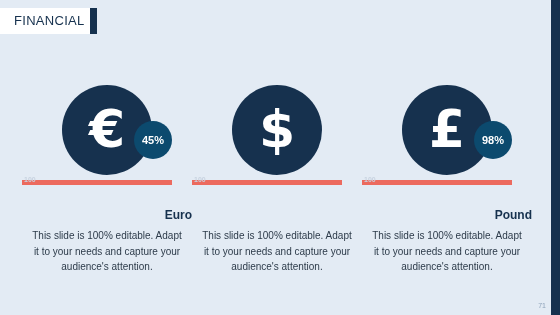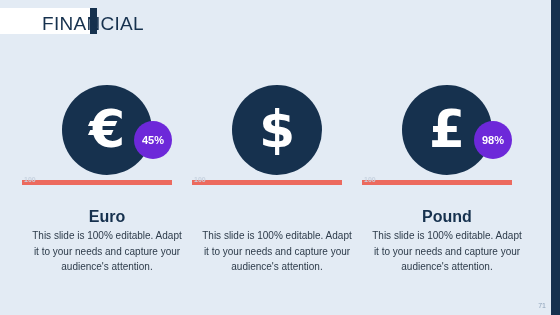--- a/index.html
+++ b/index.html
@@ -29,25 +29,24 @@
     left: 0;
     top: 8px;
     width: 90px;
     height: 26px;
     background: #ffffff;
   }
   .title-text {
     position: absolute;
     left: 14px;
     top: 13px;
-    font-size: 19px;
+    font-size: 13px;
     color: #16314e;
     letter-spacing: 0.3px;
     font-weight: 400;
-    margin-left: 28px;
   }
   .title-accent {
     position: absolute;
     left: 90px;
     top: 8px;
     width: 7px;
     height: 26px;
     background: #16314e;
   }
 
@@ -97,21 +96,21 @@
     line-height: 1;
     margin-top: -2px;
   }
   .pct-badge {
     position: absolute;
     left: 112px;
     top: 36px;
     width: 38px;
     height: 38px;
     border-radius: 50%;
-    background: #6d28d9;
+    background: #0c4a6e;
     color: #ffffff;
     font-size: 11px;
     font-weight: bold;
     display: flex;
     align-items: center;
     justify-content: center;
   }
 
   
   .bar {
@@ -132,22 +131,22 @@
     font-weight: bold;
   }
   .bar-num-0 { left: 24px; }
   .bar-num-1 { left: 194px; }
   .bar-num-2 { left: 364px; }
 
   .col-heading {
     position: absolute;
     top: 208px;
     width: 170px;
-    text-align: center;
-    font-size: 16px;
+    text-align: right;
+    font-size: 12px;
     font-weight: bold;
     color: #16314e;
   }
   .col-body {
     position: absolute;
     top: 228px;
     width: 150px;
     left: 10px;
     text-align: center;
     font-size: 10px;

